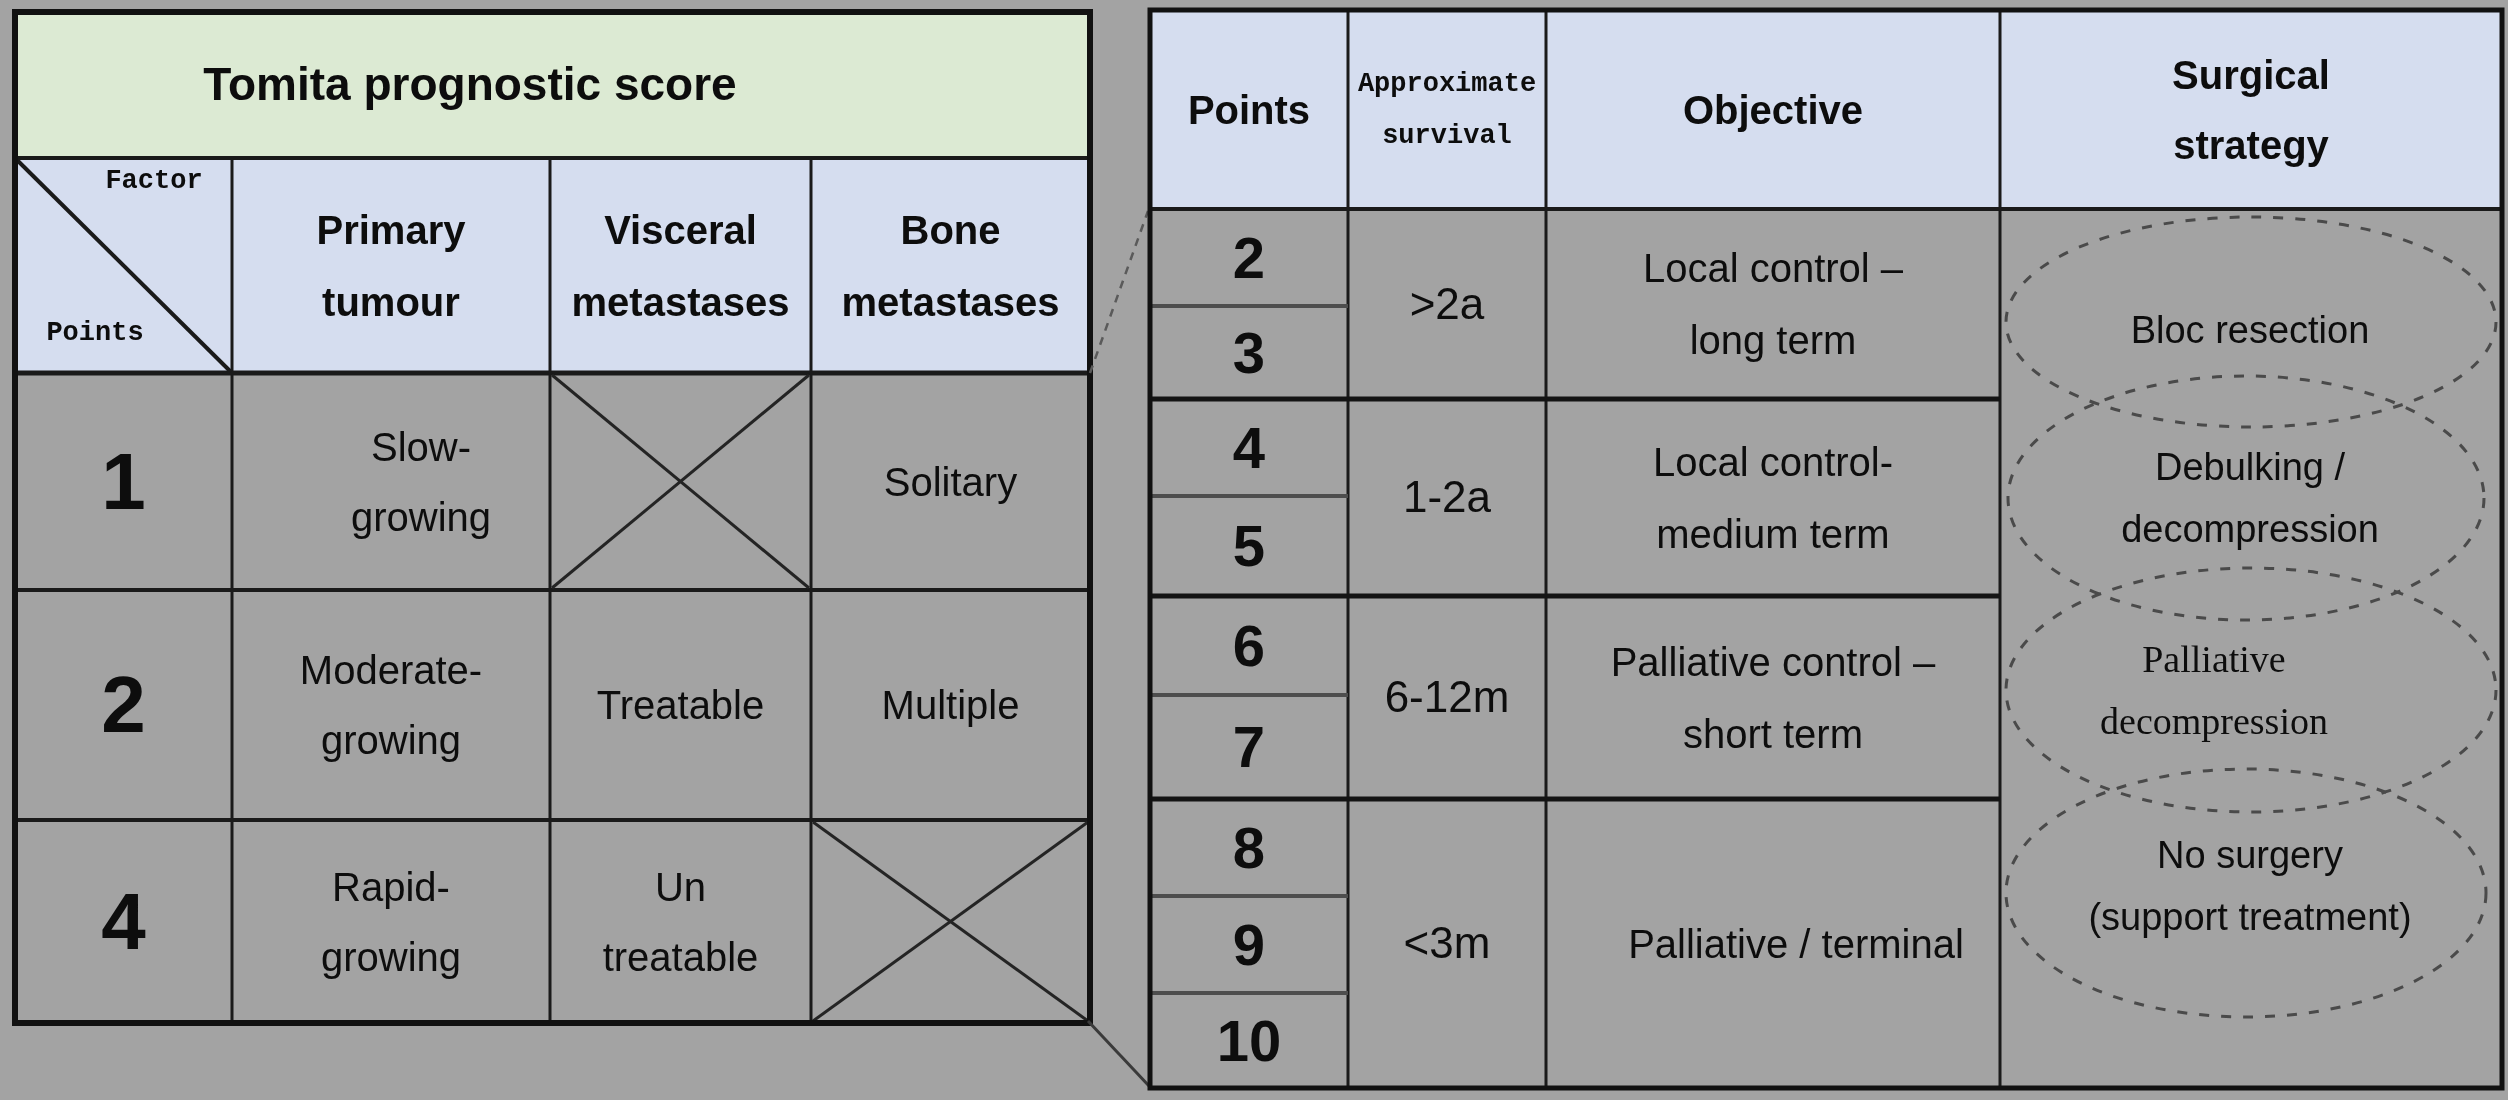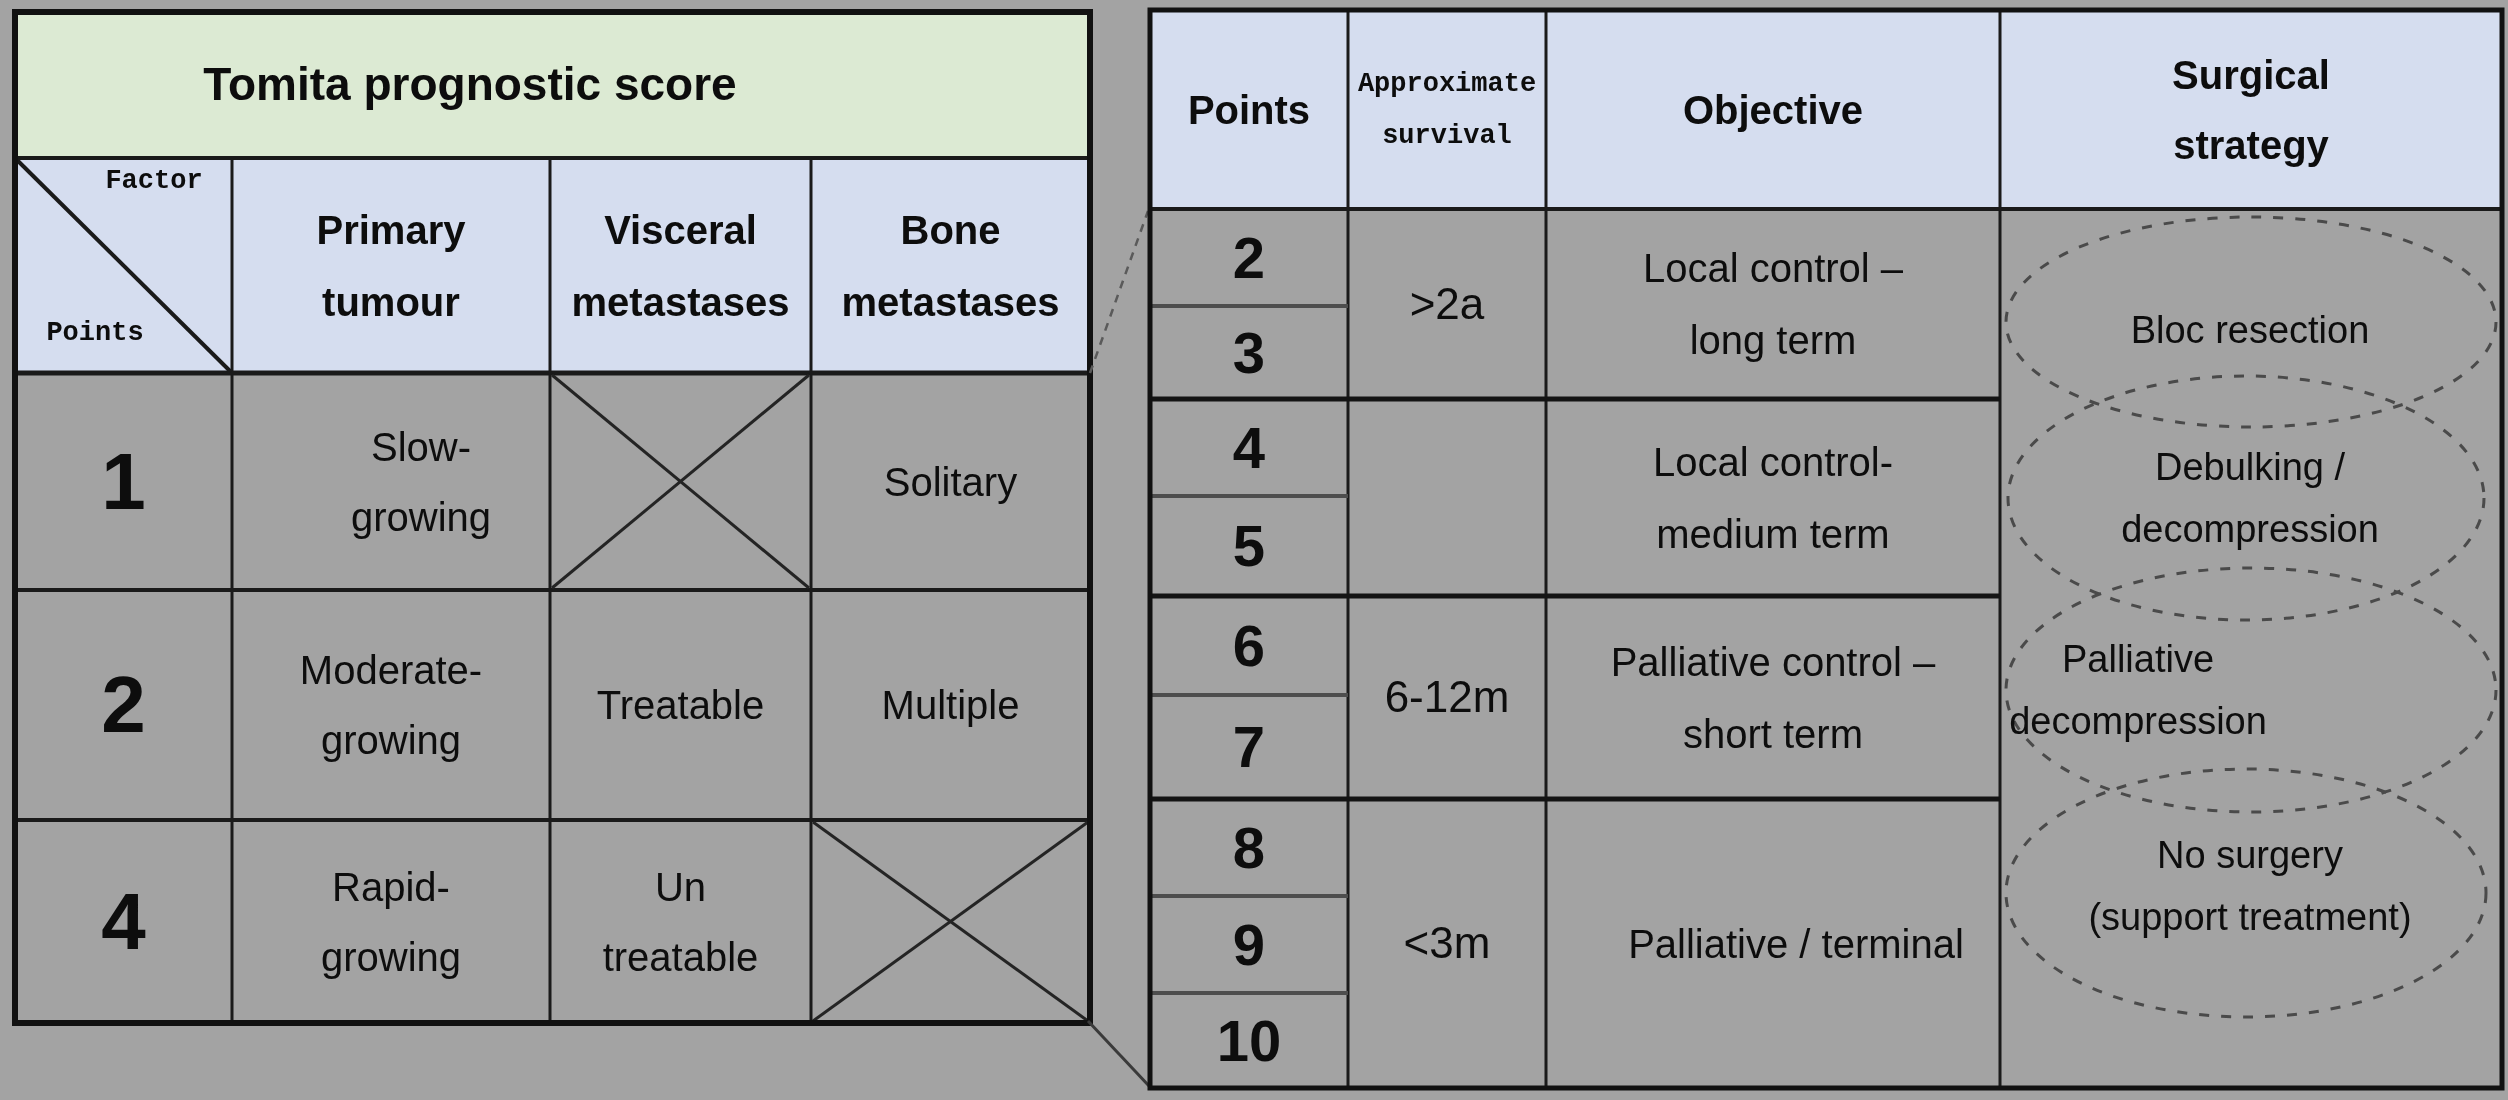--- a/index.html
+++ b/index.html
@@ -133,32 +133,33 @@
   <div class="t b f58" style="left:1150px;top:306px;width:198px;height:93px;">3</div>
   <div class="t b f58" style="left:1150px;top:399px;width:198px;height:97px;">4</div>
   <div class="t b f58" style="left:1150px;top:496px;width:198px;height:100px;">5</div>
   <div class="t b f58" style="left:1150px;top:596px;width:198px;height:99px;">6</div>
   <div class="t b f58" style="left:1150px;top:695px;width:198px;height:104px;">7</div>
   <div class="t b f58" style="left:1150px;top:799px;width:198px;height:97px;">8</div>
   <div class="t b f58" style="left:1150px;top:896px;width:198px;height:97px;">9</div>
   <div class="t b f58" style="left:1150px;top:993px;width:198px;height:95px;">10</div>
 
   <div class="t f44" style="left:1348px;top:209px;width:198px;height:190px;">&gt;2a</div>
+  <div class="t f44" style="left:1348px;top:399px;width:198px;height:197px;">1-2a</div>
   <div class="t f44" style="left:1348px;top:596px;width:198px;height:203px;">6-12m</div>
   <div class="t f44" style="left:1348px;top:799px;width:198px;height:289px;">&lt;3m</div>
 
   <div class="t f40 lh72" style="left:1546px;top:209px;width:454px;height:190px;">Local control –
 long term</div>
   <div class="t f40 lh72" style="left:1546px;top:399px;width:454px;height:197px;">Local control-
 medium term</div>
   <div class="t f40 lh72" style="left:1546px;top:596px;width:454px;height:203px;">Palliative control –
 short term</div>
   <div class="t f40 lh72" style="left:1546px;top:799px;width:454px;height:289px;padding-left:23px;">Palliative / terminal</div>
 
   <div class="t f38 lh62" style="left:2030px;top:268px;width:440px;height:124px;">Bloc resection</div>
   <div class="t f38 lh62" style="left:2030px;top:434px;width:440px;height:128px;">Debulking /
 decompression</div>
-  <div class="t f38 lh62" style="left:1918px;top:626px;width:440px;height:128px;">Palliative
+  <div class="t f38 lh62" style="left:1994px;top:626px;width:440px;height:128px;font-family:Liberation Serif, serif;">Palliative
 decompression</div>
   <div class="t f38 lh62" style="left:2030px;top:822px;width:440px;height:128px;">No surgery
 (support treatment)</div>
 
 </div>
 
 </body></html>

